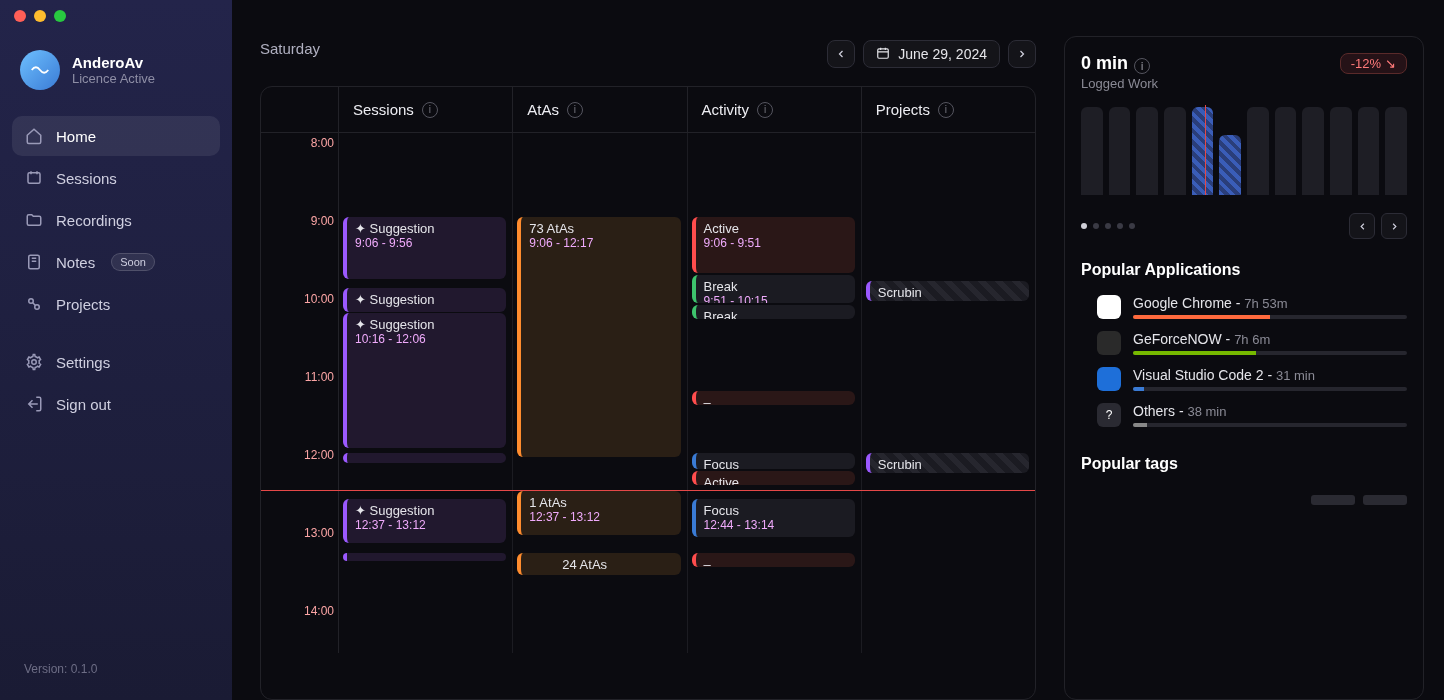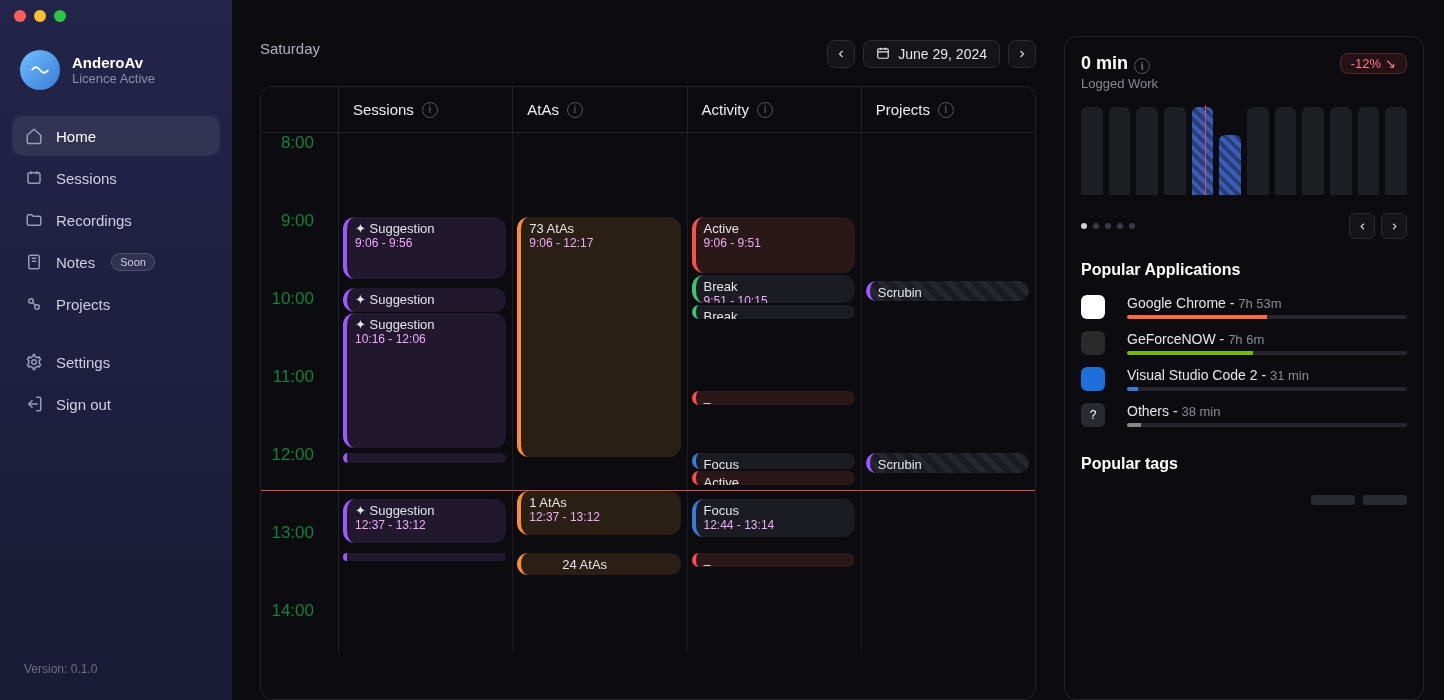--- a/index.html
+++ b/index.html
@@ -40,28 +40,28 @@
 
 
 .timeline-wrap { flex: 1; border: 1px solid #222228; border-radius: 12px; overflow: hidden; position: relative; }
 .timeline-header { display: flex; border-bottom: 1px solid #222228; height: 46px; }
 .gutter { width: 78px; border-right: 1px solid #222228; }
 .col-head { flex: 1; display: flex; align-items: center; gap: 8px; padding: 0 14px; border-right: 1px solid #222228; font-size: 15px; color: #ededf2; }
 .col-head:last-child { border-right: none; }
 .info-circ { width: 16px; height: 16px; border-radius: 50%; border: 1.5px solid #55555f; display: inline-flex; align-items: center; justify-content: center; font-size: 10px; color: #77777f; }
 .timeline-body { position: relative; height: 520px; overflow: hidden; }
 .hours-gutter { position: absolute; left: 0; top: 0; width: 78px; height: 100%; border-right: 1px solid #222228; }
-.hour-label { position: absolute; right: 24px; font-size: 17px; color: #15803d; transform: translateY(-50%); }
+.hour-label { position: absolute; right: 4px; font-size: 12px; color: #fca5a5; transform: translateY(-50%); }
 .cols { position: absolute; left: 78px; right: 0; top: 0; bottom: 0; display: flex; }
 .col { flex: 1; position: relative; border-right: 1px solid #1c1c22; }
 .col:last-child { border-right: none; }
 .now-line { position: absolute; left: 0; right: 0; height: 1px; background: #e54848; top: 357px; }
 
 
-.evt { position: absolute; left: 4px; right: 6px; border-radius: 12px; background: #1b1b22; border-left: 4px solid #888; padding: 4px 8px; overflow: hidden; font-size: 12px; }
+.evt { position: absolute; left: 4px; right: 6px; border-radius: 6px; background: #1b1b22; border-left: 4px solid #888; padding: 4px 8px; overflow: hidden; font-size: 12px; }
 .evt .t1 { color: #e5e5ea; font-size: 13px; }
 .evt .t2 { color: #f0abfc; font-size: 12px; }
 .evt.purple { border-left-color: #9b59ff; background: #21182e; }
 .evt.orange { border-left-color: #ff8c2e; background: #2a1f15; }
 .evt.red { border-left-color: #ff4d4d; background: #2a1717; }
 .evt.green { border-left-color: #3ec46d; }
 .evt.blue { border-left-color: #3a7bd5; }
 .evt.hatched { background: repeating-linear-gradient(45deg, #1b1b22, #1b1b22 6px, #26262e 6px, #26262e 12px); }
 
 
@@ -74,21 +74,21 @@
 .mini-bar { flex: 1; background: #1e1e25; border-radius: 6px 6px 0 0; height: 88px; }
 .mini-bar.active { background: repeating-linear-gradient(45deg, #3a5db8, #3a5db8 4px, #2a3e7a 4px, #2a3e7a 8px); }
 .mini-now { position: absolute; top: 0; bottom: 0; width: 1px; background: #e54848; left: 38%; }
 .dots-nav { display: flex; align-items: center; justify-content: space-between; margin-top: 18px; }
 .dots { display: flex; gap: 6px; }
 .dot { width: 6px; height: 6px; border-radius: 50%; background: #3a3a44; }
 .dot.on { background: #d0d0d8; }
 .chev-sm { width: 26px; height: 26px; border-radius: 6px; border: 1px solid #2c2c36; background: #141419; color: #cfcfdc; display:flex; align-items:center; justify-content:center; cursor:pointer; }
 .chev-row { display:flex; gap:6px; }
 .section-title { font-size: 16px; font-weight: 600; color: #fff; margin-top: 22px; margin-bottom: 10px; }
-.app-row { display: flex; align-items: center; gap: 22px; padding: 6px 0; }
+.app-row { display: flex; align-items: center; gap: 12px; padding: 6px 0; margin-left: 16px; }
 .app-icon { width: 24px; height: 24px; border-radius: 6px; display:flex; align-items:center; justify-content:center; font-size:12px; color:#fff; }
 .app-text { flex:1; font-size: 14px; }
 .app-text .dur { color: #8a8a95; font-size: 13px; }
 .app-bar { height: 4px; background: #26262e; border-radius: 2px; margin-top: 4px; overflow:hidden; }
 .app-bar > div { height:100%; }
 .tag-placeholder { display:flex; gap:8px; margin-top:12px; justify-content:flex-end; }
 .tag-ph { width:44px; height:10px; border-radius:3px; background:#2a2a32; }
 </style>
 </head>
 <body>

